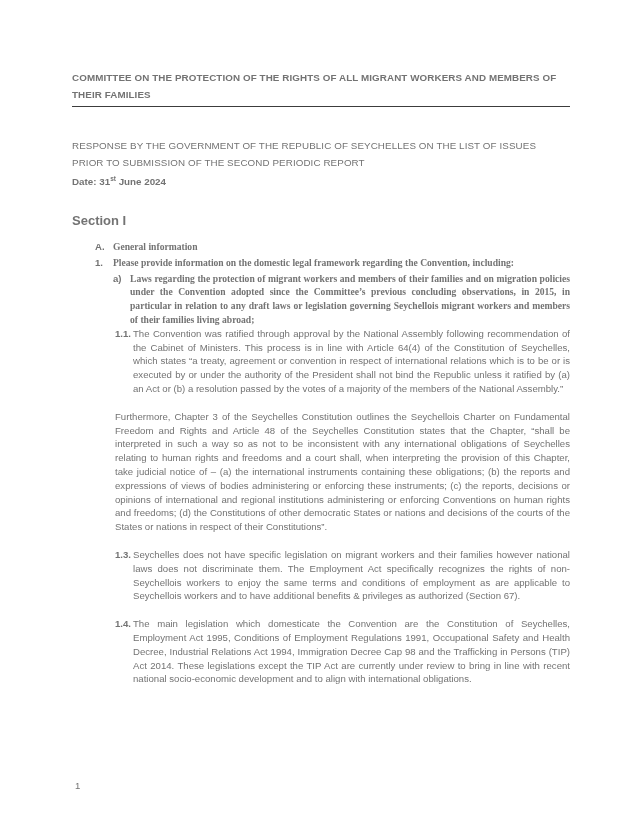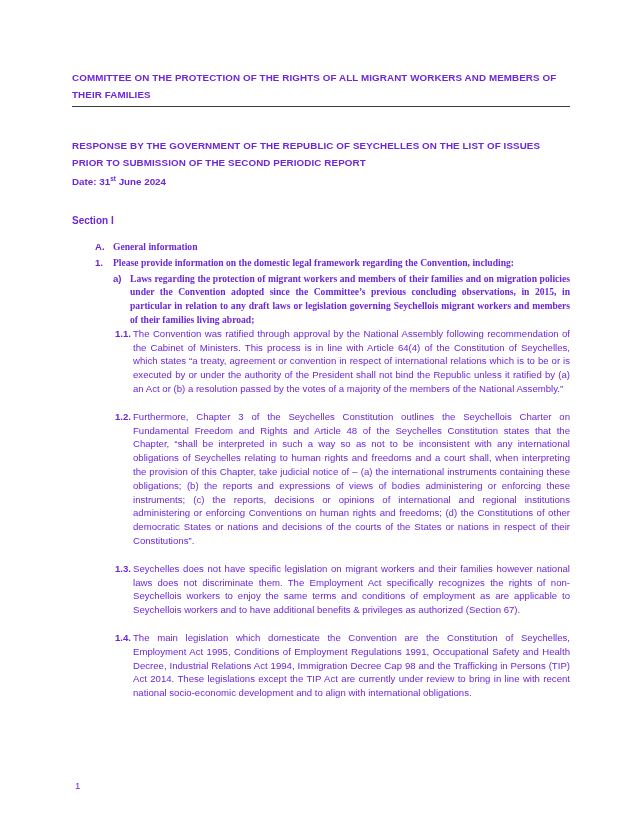--- a/index.html
+++ b/index.html
@@ -6,58 +6,58 @@
     margin: 0;
     padding: 0;
     background: #ffffff;
   }
   .page {
     position: relative;
     width: 640px;
     height: 828px;
     background: #ffffff;
     font-family: "Liberation Sans", sans-serif;
-    color: #6d28d9;
+    color: #737373;
     overflow: hidden;
   }
   .content {
     position: absolute;
     top: 69px;
     left: 72px;
     width: 498px;
   }
   .doc-header {
     font-size: 9.8px;
     font-weight: bold;
     line-height: 17px;
     letter-spacing: 0.1px;
     border-bottom: 1.5px solid #3c3c3c;
     padding-bottom: 3px;
   }
   .doc-title {
     margin-top: 30px;
     font-size: 9.8px;
-    font-weight: bold;
+    font-weight: normal;
     line-height: 17px;
     letter-spacing: 0.1px;
   }
   .doc-date {
     margin-top: 2px;
     font-size: 9.8px;
     font-weight: bold;
     line-height: 17px;
   }
   .doc-date sup {
     font-size: 6.5px;
     vertical-align: super;
     line-height: 0;
   }
   .section-heading {
     margin-top: 24px;
-    font-size: 10px;
+    font-size: 13px;
     font-weight: bold;
     line-height: 14px;
   }
   .li {
     display: flex;
     font-size: 9.6px;
     font-weight: bold;
     line-height: 13.8px;
   }
   .li.level1 { margin-left: 23px; margin-top: 2px; }
@@ -127,21 +127,20 @@
     </div>
 
     <div class="paragraphs">
 
       <div class="para">
         <span class="pnum">1.1.</span>
         <div class="ptext">The Convention was ratified through approval by the National Assembly following recommendation of the Cabinet of Ministers. This process is in line with Article 64(4) of the Constitution of Seychelles, which states “a treaty, agreement or convention in respect of international relations which is to be or is executed by or under the authority of the President shall not bind the Republic unless it ratified by (a) an Act or (b) a resolution passed by the votes of a majority of the members of the National Assembly.”</div>
       </div>
 
       <div class="para">
-        <span class="pnum">1.2.</span>
         <div class="ptext">Furthermore, Chapter 3 of the Seychelles Constitution outlines the Seychellois Charter on Fundamental Freedom and Rights and Article 48 of the Seychelles Constitution states that the Chapter, “shall be interpreted in such a way so as not to be inconsistent with any international obligations of Seychelles relating to human rights and freedoms and a court shall, when interpreting the provision of this Chapter, take judicial notice of – (a) the international instruments containing these obligations; (b) the reports and expressions of views of bodies administering or enforcing these instruments; (c) the reports, decisions or opinions of international and regional institutions administering or enforcing Conventions on human rights and freedoms; (d) the Constitutions of other democratic States or nations and decisions of the courts of the States or nations in respect of their Constitutions”.</div>
       </div>
 
       <div class="para">
         <span class="pnum">1.3.</span>
         <div class="ptext">Seychelles does not have specific legislation on migrant workers and their families however national laws does not discriminate them. The Employment Act specifically recognizes the rights of non-Seychellois workers to enjoy the same terms and conditions of employment as are applicable to Seychellois workers and to have additional benefits &amp; privileges as authorized (Section 67).</div>
       </div>
 
       <div class="para">
         <span class="pnum">1.4.</span>

